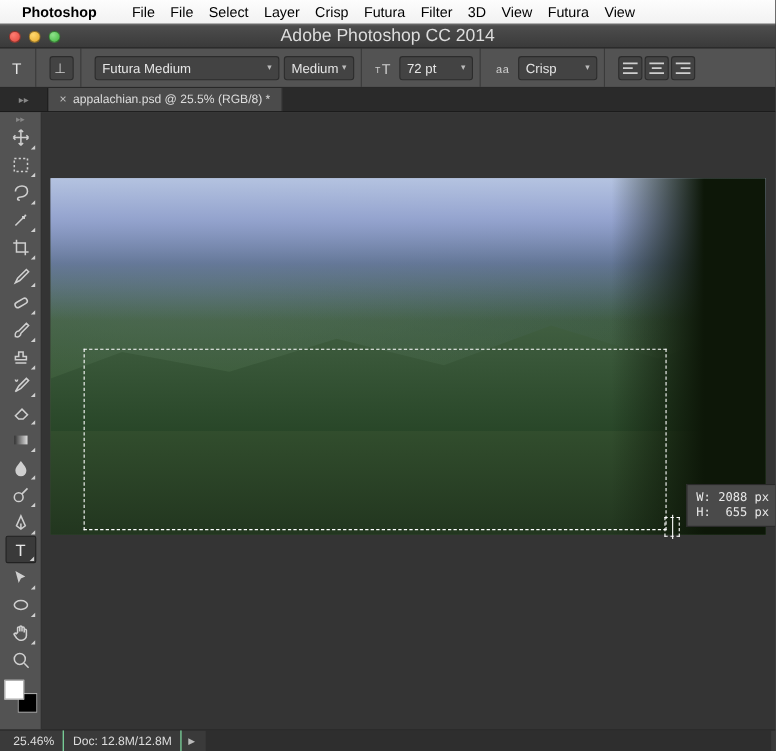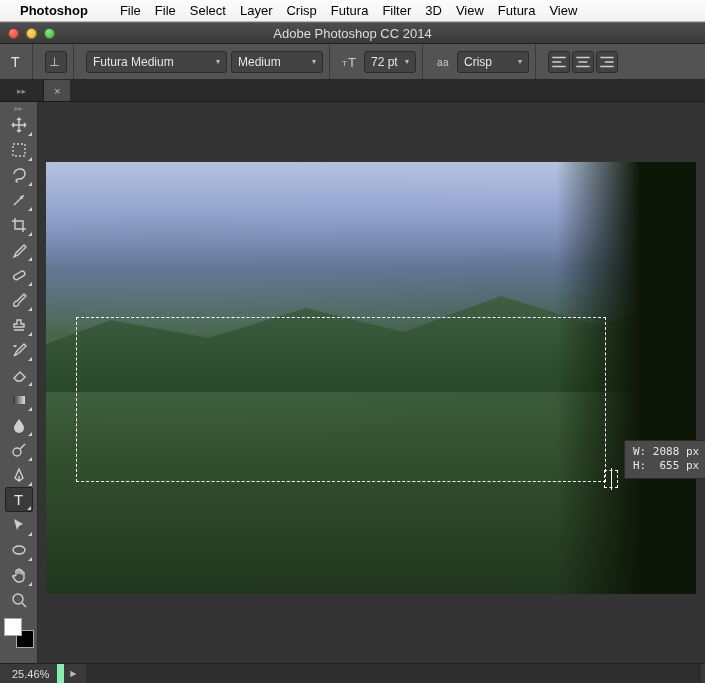--- a/index.html
+++ b/index.html
@@ -5,21 +5,21 @@
   * { box-sizing: border-box; margin: 0; padding: 0; font-family: "Lucida Grande", "Helvetica Neue", Arial, sans-serif; }
   body { width: 705px; height: 683px; background: #4a4a4a; overflow: hidden; user-select: none; }
 
   
   .mac-menubar { height: 22px; background: linear-gradient(#fdfdfd, #f2f2f2); border-bottom: 1px solid #b8b8b8; display: flex; align-items: center; padding: 0 8px; font-size: 13px; color: #000; gap: 0; }
   .mac-menubar .apple { font-size: 15px; margin-right: 12px; }
   .mac-menubar .app-name { font-weight: 700; margin-right: 32px; }
   .mac-menubar .mitem { margin-right: 14px; cursor: default; text-align: center; }
 
   
-  .titlebar { height: 22px; background: linear-gradient(#4d4d4d, #3a3a3a); display: flex; align-items: center; position: relative; color: #ddd; font-size: 13px; border-top: 1px solid #666; border-bottom: 1px solid #222; }
+  .titlebar { height: 22px; background: linear-gradient(#4d4d4d, #3a3a3a); display: flex; align-items: center; position: relative; color: #ddd; font-size: 16px; border-top: 1px solid #666; border-bottom: 1px solid #222; }
   .traffic { display: flex; gap: 7px; margin-left: 8px; }
   .tl { width: 11px; height: 11px; border-radius: 50%; border: 0.5px solid rgba(0,0,0,.4); }
   .tl.red { background: radial-gradient(circle at 35% 30%, #ff7d72, #e1463b); }
   .tl.yellow { background: radial-gradient(circle at 35% 30%, #ffd86f, #e6a828); }
   .tl.green { background: radial-gradient(circle at 35% 30%, #8fe28c, #3fb53c); }
   .titlebar .title { position: absolute; left: 0; right: 0; text-align: center; pointer-events: none; }
 
   
   .options-bar { height: 36px; background: #535353; border-bottom: 1px solid #282828; display: flex; align-items: center; padding: 0 6px; gap: 6px; color: #e6e6e6; font-size: 12px; }
   .optgroup { display: flex; align-items: center; gap: 4px; padding: 0 6px; height: 100%; border-right: 1px solid #3a3a3a; }
@@ -42,37 +42,37 @@
   .tbtn { width: 28px; height: 25px; margin: 0; display: flex; align-items: center; justify-content: center; border-radius: 2px; position: relative; }
   .tbtn.active { background: #3a3a3a; border: 1px solid #222; }
   .tbtn svg { width: 18px; height: 18px; }
   .tbtn .corner { position: absolute; right: 1px; bottom: 1px; width: 0; height: 0; border-right: 4px solid #cfcfcf; border-top: 4px solid transparent; }
   .swatches { margin-top: 6px; position: relative; width: 30px; height: 30px; }
   .swatch { position: absolute; width: 18px; height: 18px; border: 1px solid #aaa; }
   .swatch.back { right: 0; bottom: 0; background: #000; }
   .swatch.front { left: 0; top: 0; background: #fff; }
 
   .canvas-wrap { flex: 1; position: relative; background: #343434; overflow: hidden; display:flex; align-items:center; justify-content:center; }
-  .canvas { position: absolute; left: 8px; top: 60px; width: 650px; height: 432px; background: linear-gradient(180deg,#b7c1d6 0%, #8a97c4 10%, #4f6a47 25%, #2f4a2b 100%); }
+  .canvas { position: absolute; left: 8px; top: 60px; width: 650px; height: 324px; background: linear-gradient(180deg,#b7c1d6 0%, #8a97c4 10%, #4f6a47 25%, #2f4a2b 100%); }
   .sky { position:absolute; inset:0; background:
     linear-gradient(180deg, rgba(180,195,225,0.95) 0%, rgba(150,165,210,0.9) 12%, rgba(110,125,180,0.7) 24%, rgba(0,0,0,0) 40%),
     radial-gradient(ellipse 120% 60% at 20% 30%, rgba(80,110,95,0.7), rgba(0,0,0,0) 60%),
     radial-gradient(ellipse 90% 50% at 75% 35%, rgba(60,90,70,0.8), rgba(0,0,0,0) 55%),
     linear-gradient(180deg, rgba(60,95,60,0) 30%, #3a5a35 55%, #22361f 100%);
   }
   .ridge { position:absolute; left:0; right:0; top:110px; height:120px; background: linear-gradient(180deg, rgba(70,100,70,.9), rgba(40,70,40,.95)); clip-path: polygon(0 60%, 10% 40%, 25% 55%, 40% 30%, 55% 50%, 70% 20%, 85% 45%, 100% 15%, 100% 100%, 0 100%); }
   .foreground { position:absolute; right:0; top:0; width:140px; height:100%; background: linear-gradient(90deg, rgba(0,0,0,0), #0d1708 60%); }
   .selection { position: absolute; border: 1.5px dashed #fff; background: transparent; }
   .dim-label { position: absolute; background: #4a4a4a; color: #e8e8e8; font-size: 11px; padding: 4px 8px; border: 1px solid #2a2a2a; font-family: monospace; white-space: pre; line-height: 1.3; }
   .text-cursor { position:absolute; width:14px; height:18px; border:1px dashed #fff; }
   .text-cursor::before { content:""; position:absolute; left:50%; top:-3px; bottom:-3px; width:1px; background:#fff; }
 
   
   .statusbar { height: 20px; background: #3a3a3a; border-top: 1px solid #222; display: flex; align-items: center; font-size: 11px; color: #ddd; padding: 0 4px; gap: 0; }
-  .statusbar .seg { padding: 0 8px; height: 100%; display: flex; align-items: center; border-right: 7px solid #86efac; }
+  .statusbar .seg { padding: 0 8px; height: 100%; display: flex; align-items: center; border-right: 1px solid #86efac; }
   .statusbar .tri { font-size: 8px; color: #bbb; padding: 0 6px; }
   .statusbar .filler { flex:1; background:#2e2e2e; height:100%; margin-left:4px; }
 
   .icon-stroke { stroke: #cfcfcf; stroke-width: 1.4; fill: none; }
   .icon-fill { fill: #cfcfcf; }
 </style>
 </head>
 <body>
 
 <div class="mac-menubar">
@@ -109,37 +109,37 @@
     </div>
   </div>
   <div class="optgroup">
     <div class="opt-square">
       <svg viewBox="0 0 18 18">
           <text x="3" y="13" font-size="11" fill="#cfcfcf">⊥</text>
         </svg>
     </div>
   </div>
   <div class="optgroup" style="border-right:1px solid #3a3a3a;">
-    <div class="opt-dropdown" style="width:141px">
+    <div class="opt-dropdown" style="width:168px">
       <span>Futura Medium</span>
       <span class="caret">▾</span>
     </div>
-    <div class="opt-dropdown" style="width:92px">
+    <div class="opt-dropdown" style="width:64px">
       <span>Medium</span>
       <span class="caret">▾</span>
     </div>
   </div>
   <div class="optgroup">
     <div class="tool-icon">
       <svg viewBox="0 0 18 18">
           <text x="0" y="13" font-size="8" fill="#cfcfcf">T</text>
           <text x="6" y="14" font-size="13" fill="#cfcfcf">T</text>
         </svg>
     </div>
-    <div class="opt-dropdown" style="width:52px">
+    <div class="opt-dropdown" style="width:67px">
       <span>72 pt</span>
       <span class="caret">▾</span>
     </div>
   </div>
   <div class="optgroup">
     <div class="tool-icon">
       <svg viewBox="0 0 18 18">
           <text x="2" y="13" font-size="10" fill="#cfcfcf">a</text>
           <text x="8" y="13" font-size="10" fill="#cfcfcf">a</text>
         </svg>
@@ -165,20 +165,21 @@
           <path class="icon-stroke" d="M3 5h12M7 9h8M3 13h12"></path>
         </svg>
       </div>
   </div>
 </div>
 
 <div class="tabbar">
   <div class="handle">▸▸</div>
   <div class="tab">
     <span class="close">×</span>
+    <span>appalachian.psd @ 25.5% (RGB/8) *</span>
   </div>
 </div>
 
 <div class="workspace">
 
   <div class="toolbox">
     <div class="grab">▸▸</div>
     <div id="toolbox-items">
         <div class="tbtn">
           <svg viewBox="0 0 18 18">
@@ -314,20 +315,21 @@
       <div class="selection" style="left:30px; top:155px; width:530px; height:165px;"></div>
       <div class="text-cursor" style="left:558px; top:308px;"></div>
       <div class="dim-label" style="left:578px; top:278px;">W: 2088 px
 H:  655 px</div>
     </div>
   </div>
 </div>
 
 <div class="statusbar">
   <div class="seg">25.46%</div>
+  <div class="seg">Doc: 12.8M/12.8M</div>
   <div class="tri">▶</div>
   <div class="filler"></div>
 </div>
 
 <svg width="0" height="0" style="position:absolute">
   <defs>
     <g id="i-move">
         <path class="icon-stroke" d="M9 2v14M2 9h14M9 2l-2 2M9 2l2 2M9 16l-2-2M9 16l2-2M2 9l2-2M2 9l2 2M16 9l-2-2M16 9l-2 2"></path>
       </g>
     <g id="i-marquee">

